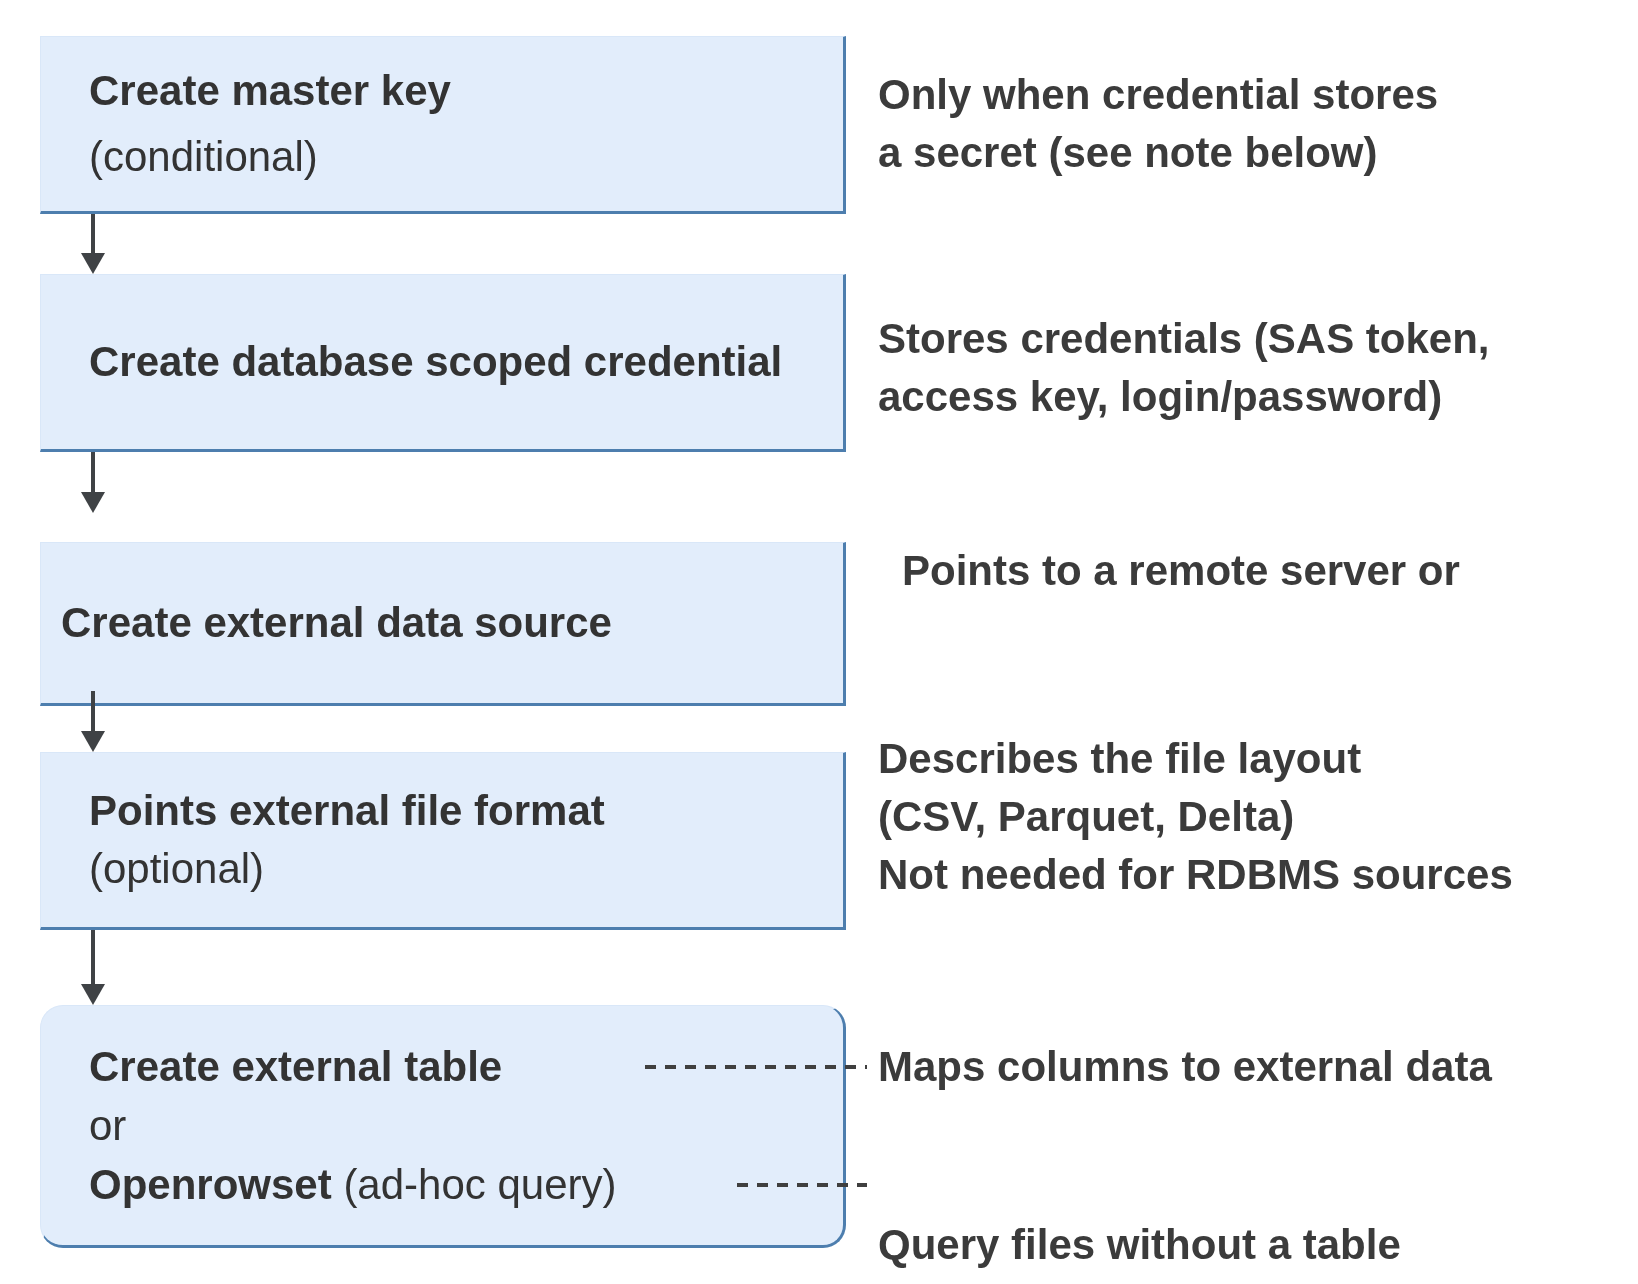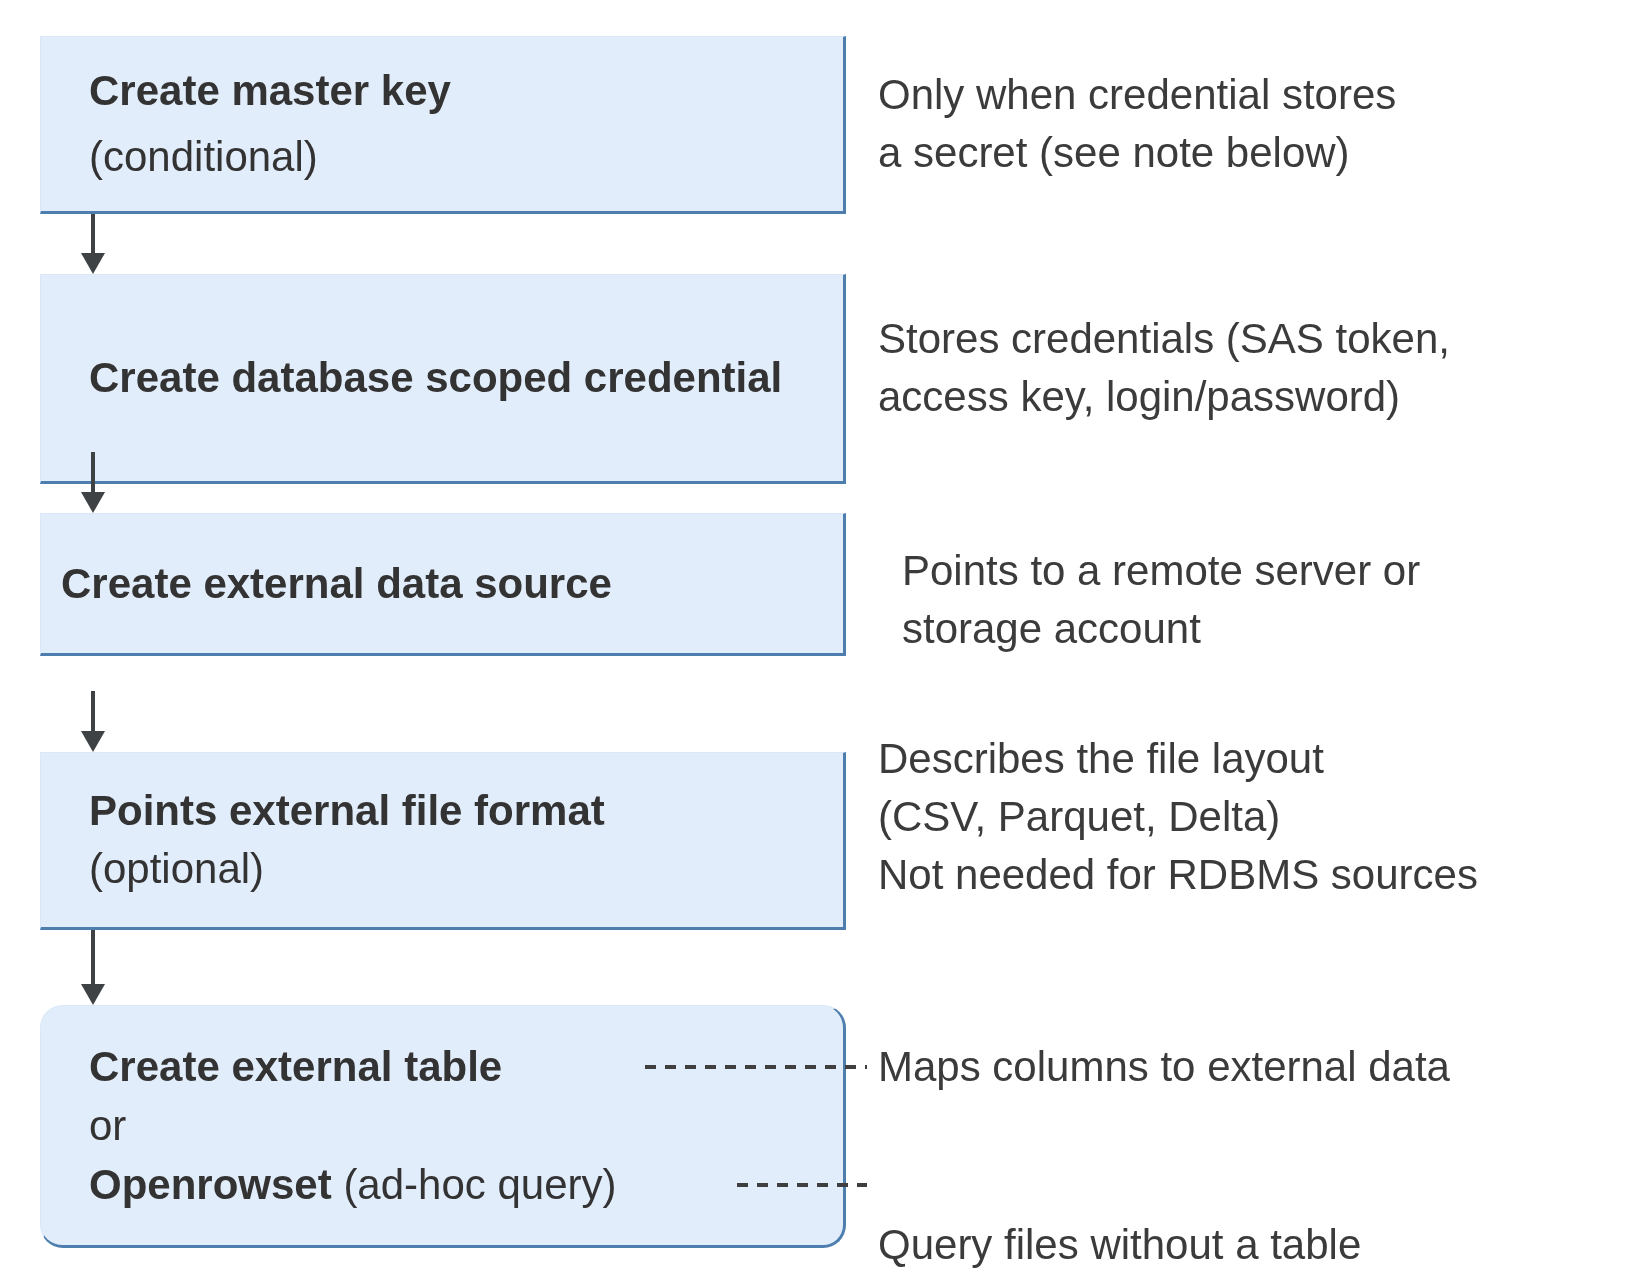--- a/index.html
+++ b/index.html
@@ -14,22 +14,22 @@
     border-right:3px solid #4d7eae;
     border-bottom:3px solid #4d7eae;
     border-top:1px solid #d9e7f8;
     border-left:1px solid #d9e7f8;
     display:flex;flex-direction:column;justify-content:center;
     padding-left:48px;padding-right:20px;
     color:#333333;font-size:42px;line-height:58px;
   }
   .flow-box .bold{font-weight:bold;}
   .box-1{top:36px;height:178px;gap:8px;}
-  .box-2{top:274px;height:210px;}
-  .box-3{top:513px;height:143px;padding-left:20px;}
+  .box-2{top:274px;height:178px;}
+  .box-3{top:542px;height:164px;padding-left:20px;}
   .box-4{top:752px;height:178px;}
   .box-5{top:1005px;height:243px;line-height:59px;border-radius:23px;}
   
   .flow-arrow{
     position:absolute;left:80px;width:25px;
     display:flex;flex-direction:column;align-items:center;
   }
   .arrow-1{top:214px;height:60px;}
   .arrow-2{top:452px;height:61px;}
   .arrow-3{top:691px;height:61px;}
@@ -37,21 +37,21 @@
   .flow-arrow .shaft{width:4px;flex:1;background:#3f4245;}
   .flow-arrow .head{
     width:0;height:0;
     border-left:12px solid transparent;
     border-right:12px solid transparent;
     border-top:21px solid #3f4245;
   }
   
   .annotation{
     position:absolute;left:878px;
-    color:#3b3b3b;font-size:42px;line-height:58px;white-space:nowrap;
+    color:#3b3b3b;font-size:42px;line-height:58px;white-space:nowrap;font-weight:bold;
   }
   .ann-1{top:66px;}
   .ann-2{top:310px;}
   .ann-3{top:542px;margin-left:24px;}
   .ann-4{top:730px;}
   .ann-5{top:1038px;}
   .ann-6{top:1216px;}
   
   .dash-line{
     position:absolute;height:4px;
@@ -117,21 +117,20 @@
     <div>a secret (see note below)</div>
   </div>
 
   <div class="annotation ann-2">
     <div>Stores credentials (SAS token,</div>
     <div>access key, login/password)</div>
   </div>
 
   <div class="annotation ann-3">
     <div>Points to a remote server or</div>
-    <div>storage account</div>
   </div>
 
   <div class="annotation ann-4">
     <div>Describes the file layout</div>
     <div>(CSV, Parquet, Delta)</div>
     <div>Not needed for RDBMS sources</div>
   </div>
 
   <div class="annotation ann-5">
     <div>Maps columns to external data</div>

